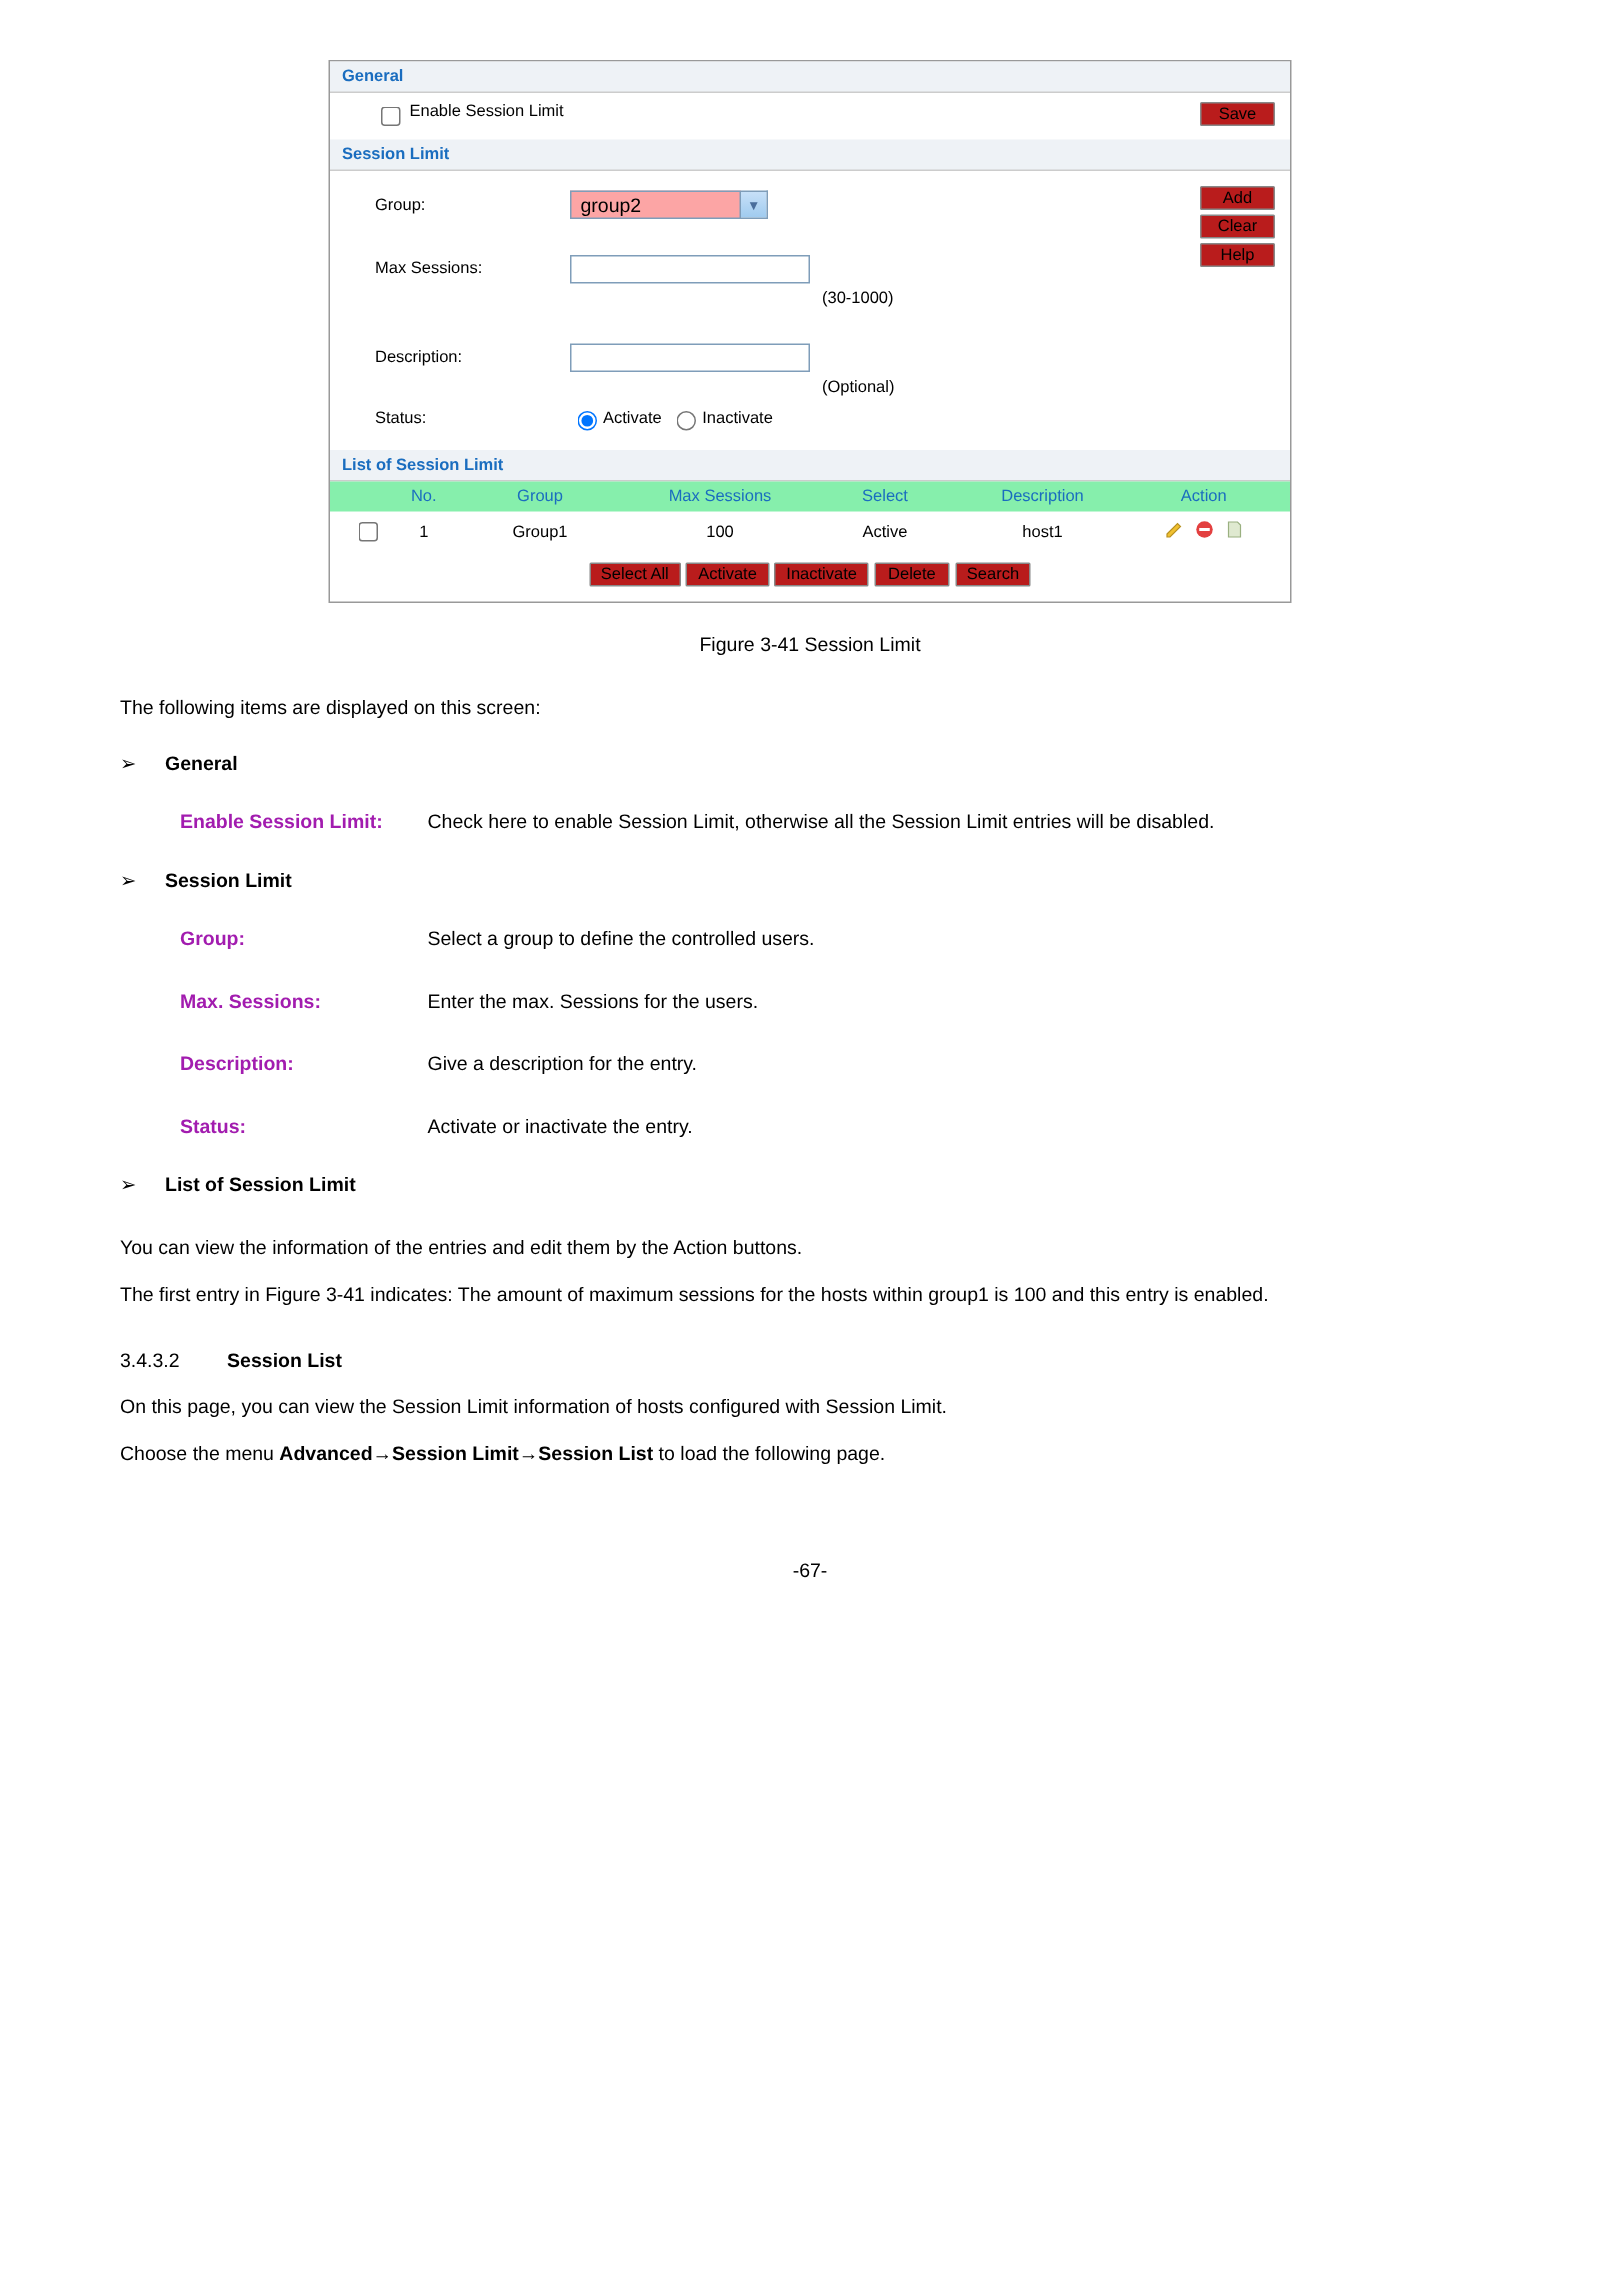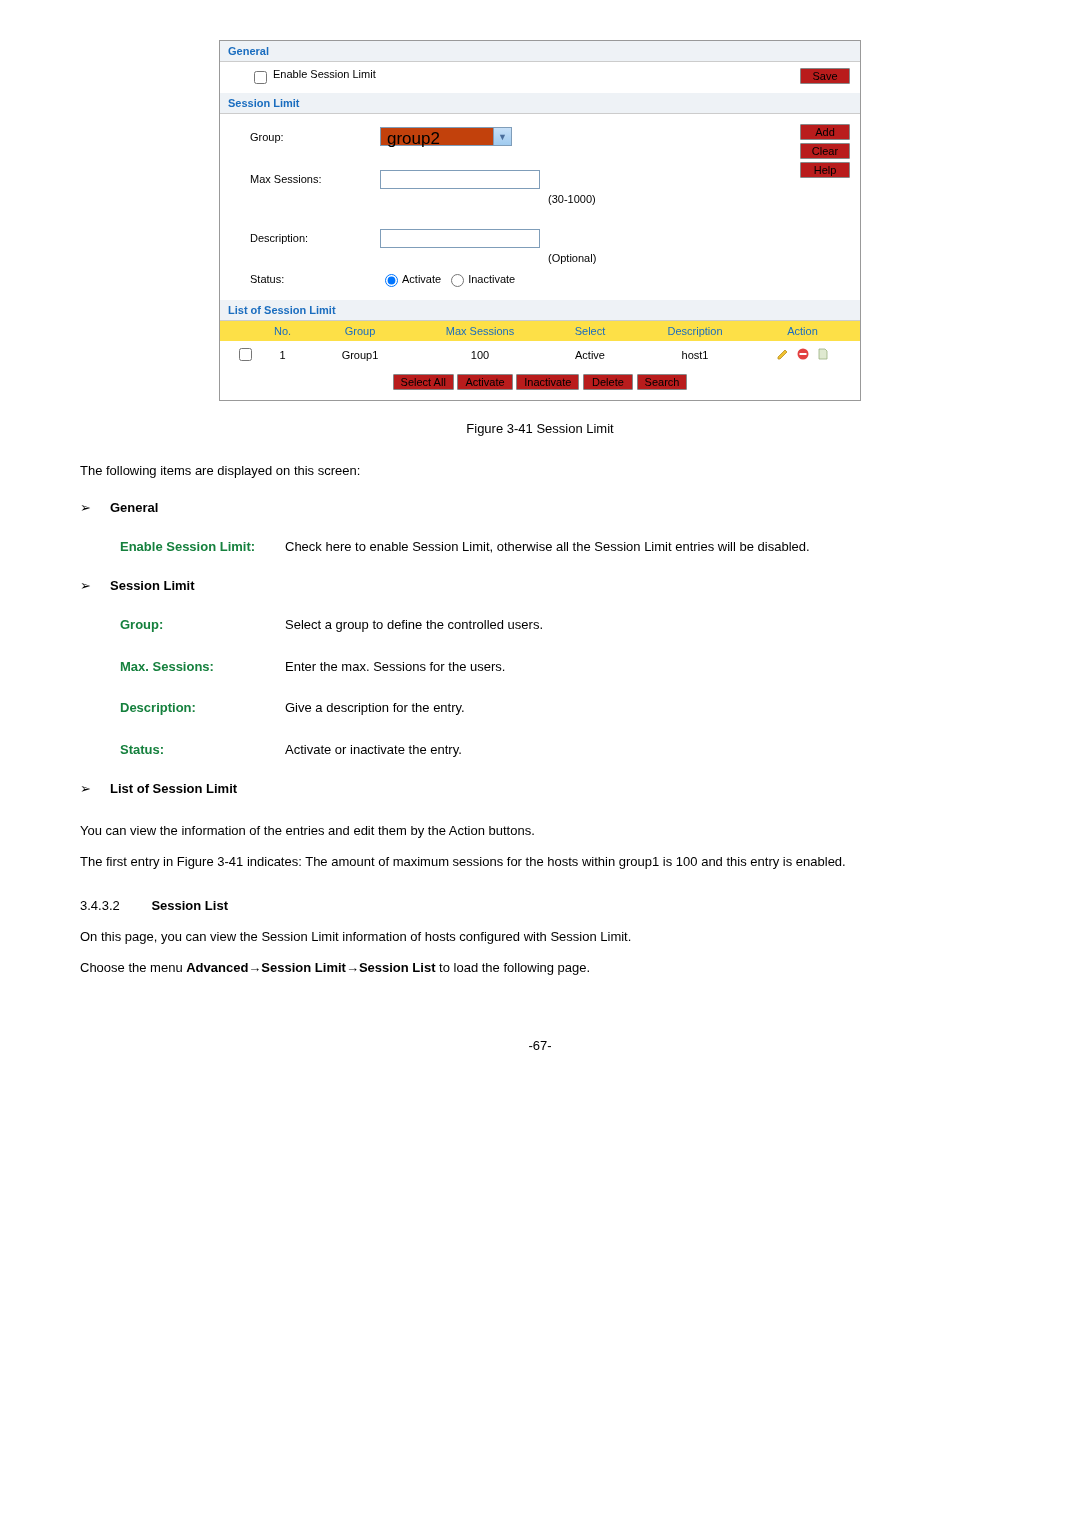--- a/index.html
+++ b/index.html
@@ -69,22 +69,22 @@
   }
   .select-box {
     display: flex;
     align-items: center;
   }
   .select-txt {
     border: 1px solid #7f9db9;
     padding: 1px 6px;
     width: 100px;
     height: 15px;
-    font-size: 17px;
-    background: #c2410c;
+    font-size: 13px;
+    background: #fca5a5;
   }
   .select-arrow {
     width: 17px;
     height: 17px;
     background: linear-gradient(#c7e0f8,#a0cbef);
     border: 1px solid #7f9db9;
     border-left: none;
     display: flex;
     align-items: center;
     justify-content: center;
@@ -107,21 +107,21 @@
   }
   .list-hdr-row, .list-row {
     display: flex;
     align-items: center;
     padding: 4px 10px;
     font-family: Verdana, sans-serif;
     font-size: 11px;
   }
   .list-hdr-row {
     color: #1a6dbf;
-    background: #fde047;
+    background: #86efac;
   }
   .col-cb { width: 30px; text-align: center;}
   .col-no { width: 45px; text-align: center;}
   .col-grp { width: 110px; text-align: center;}
   .col-max { width: 130px; text-align: center;}
   .col-st { width: 90px; text-align: center;}
   .col-desc { width: 120px; text-align: center;}
   .col-act { flex: 1; text-align: center;}
   .btnbar {
     text-align: center;
@@ -152,21 +152,21 @@
     margin-top: 12px;
     margin-bottom: 12px;
   }
   .desc-row {
     display: flex;
     margin: 22px 0;
     line-height: 1.5;
   }
   .desc-term {
     width: 165px;
-    color: #15803d;
+    color: #a21caf;
     font-weight: bold;
   }
   .desc-def {
     flex: 1;
     text-align: justify;
   }
   .sec-heading {
     margin: 25px 0 14px 0;
   }
   .sec-num {

